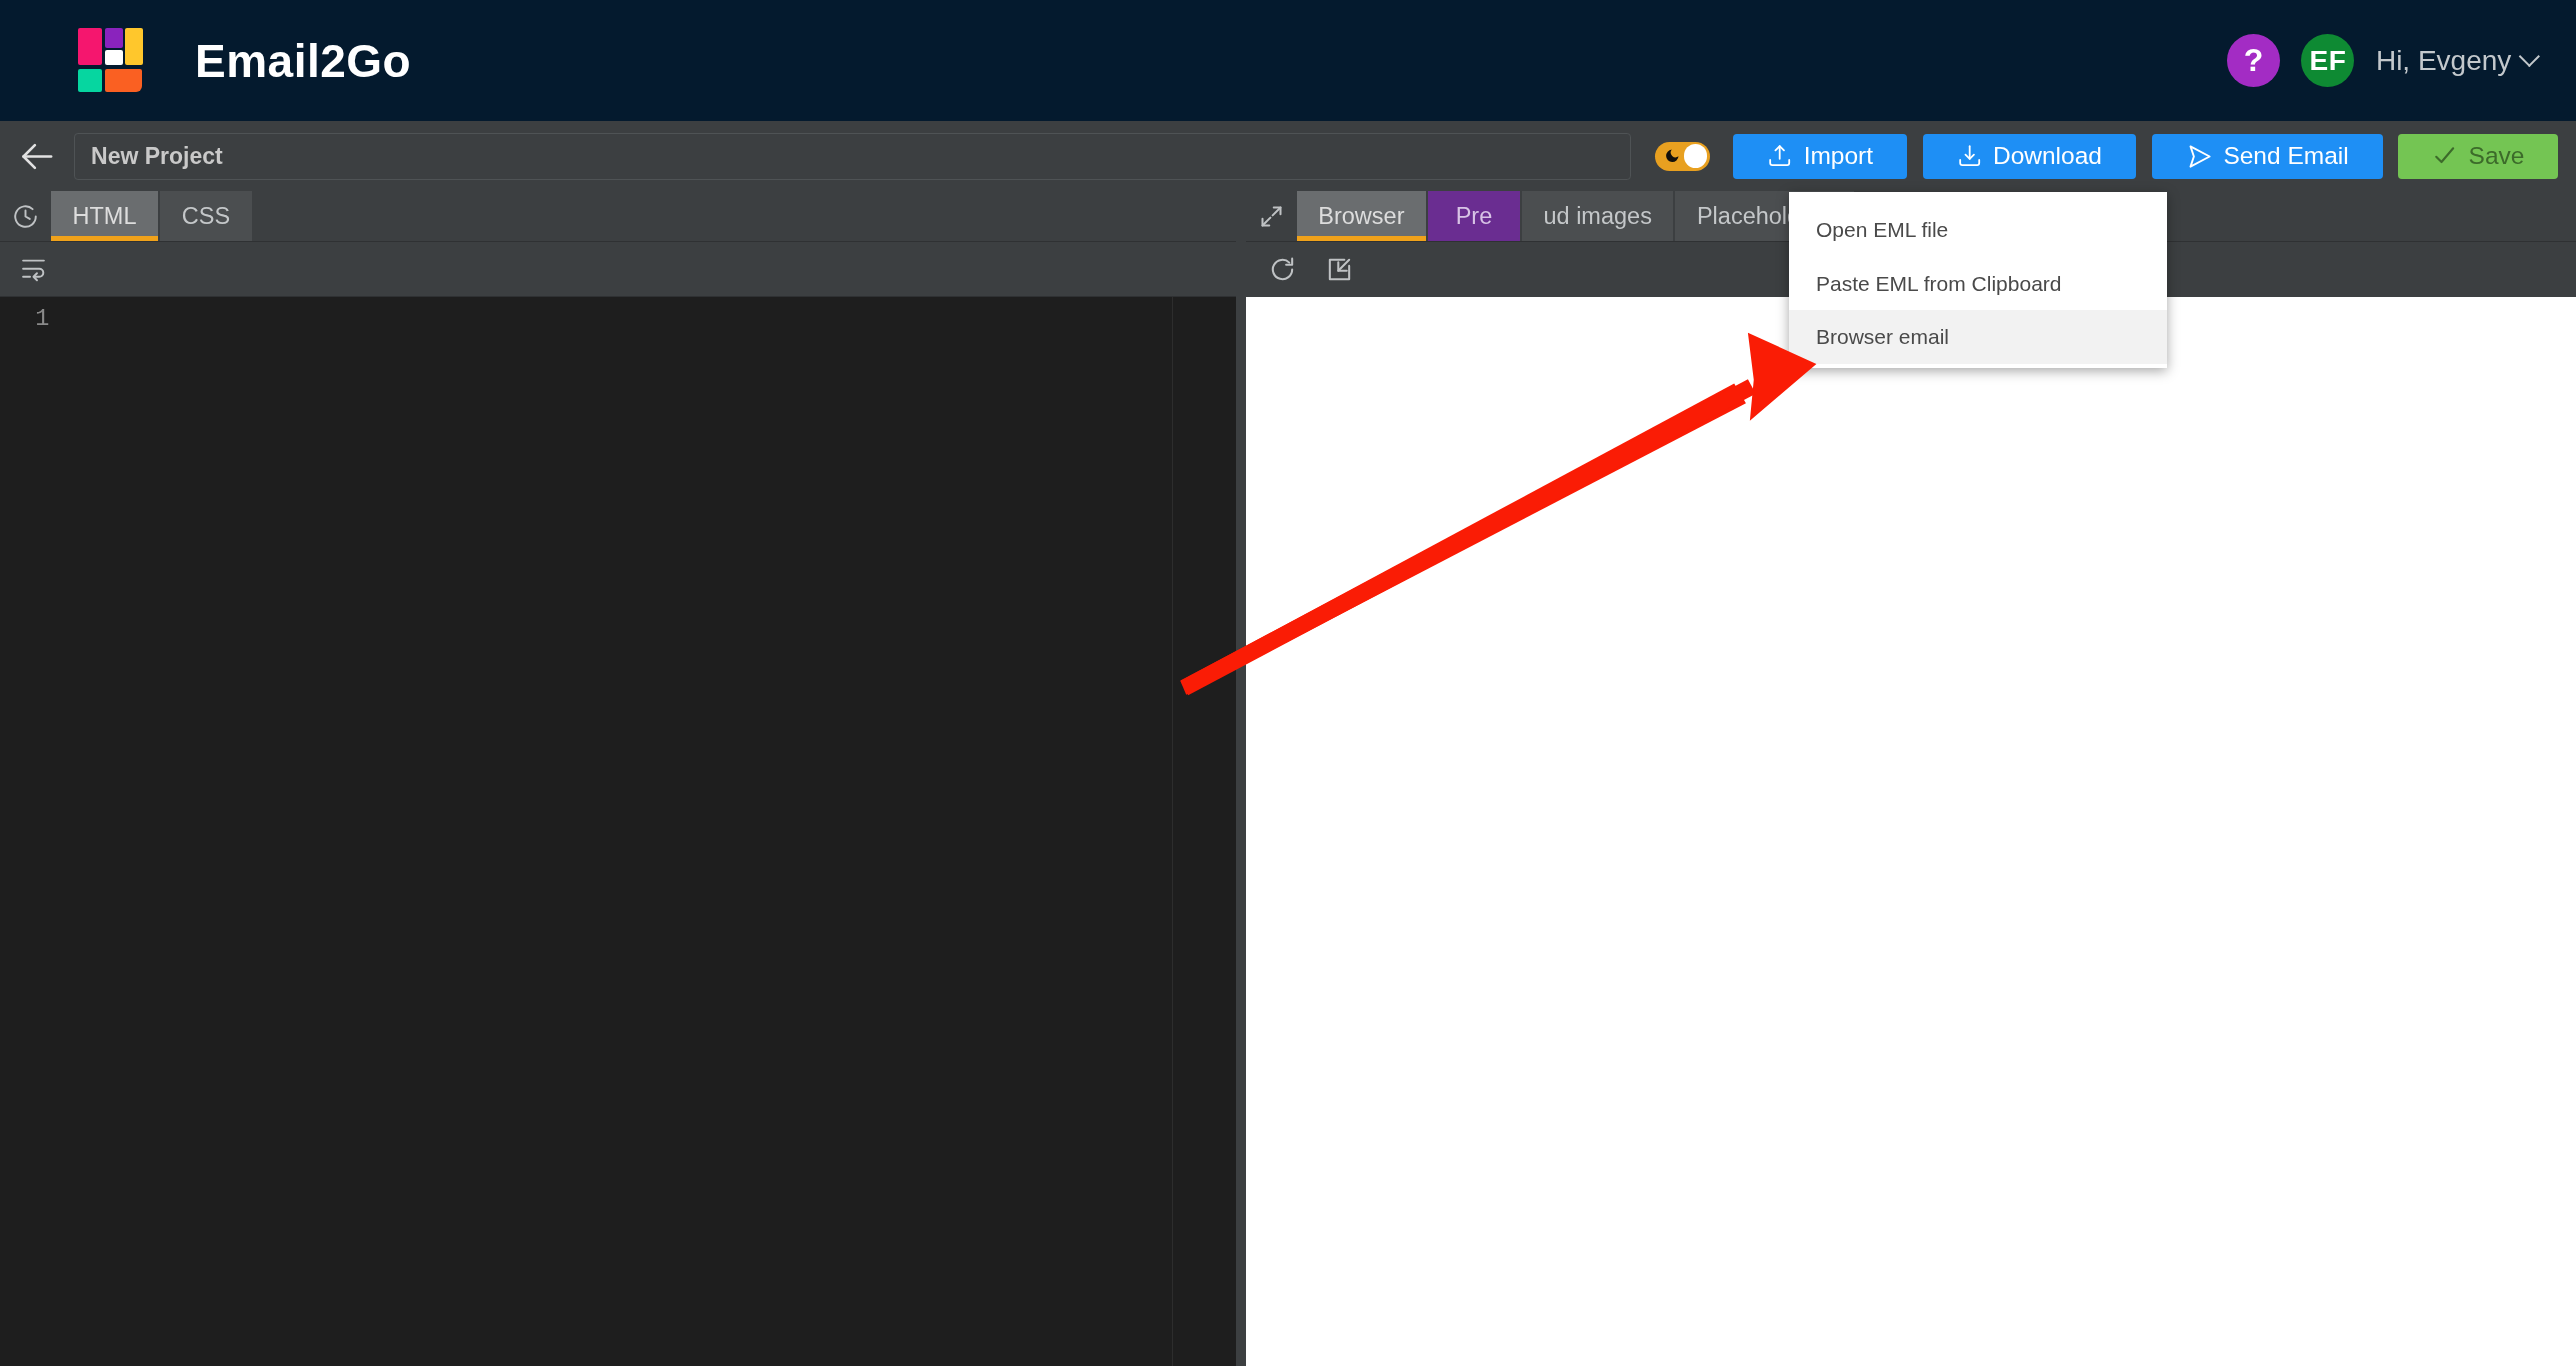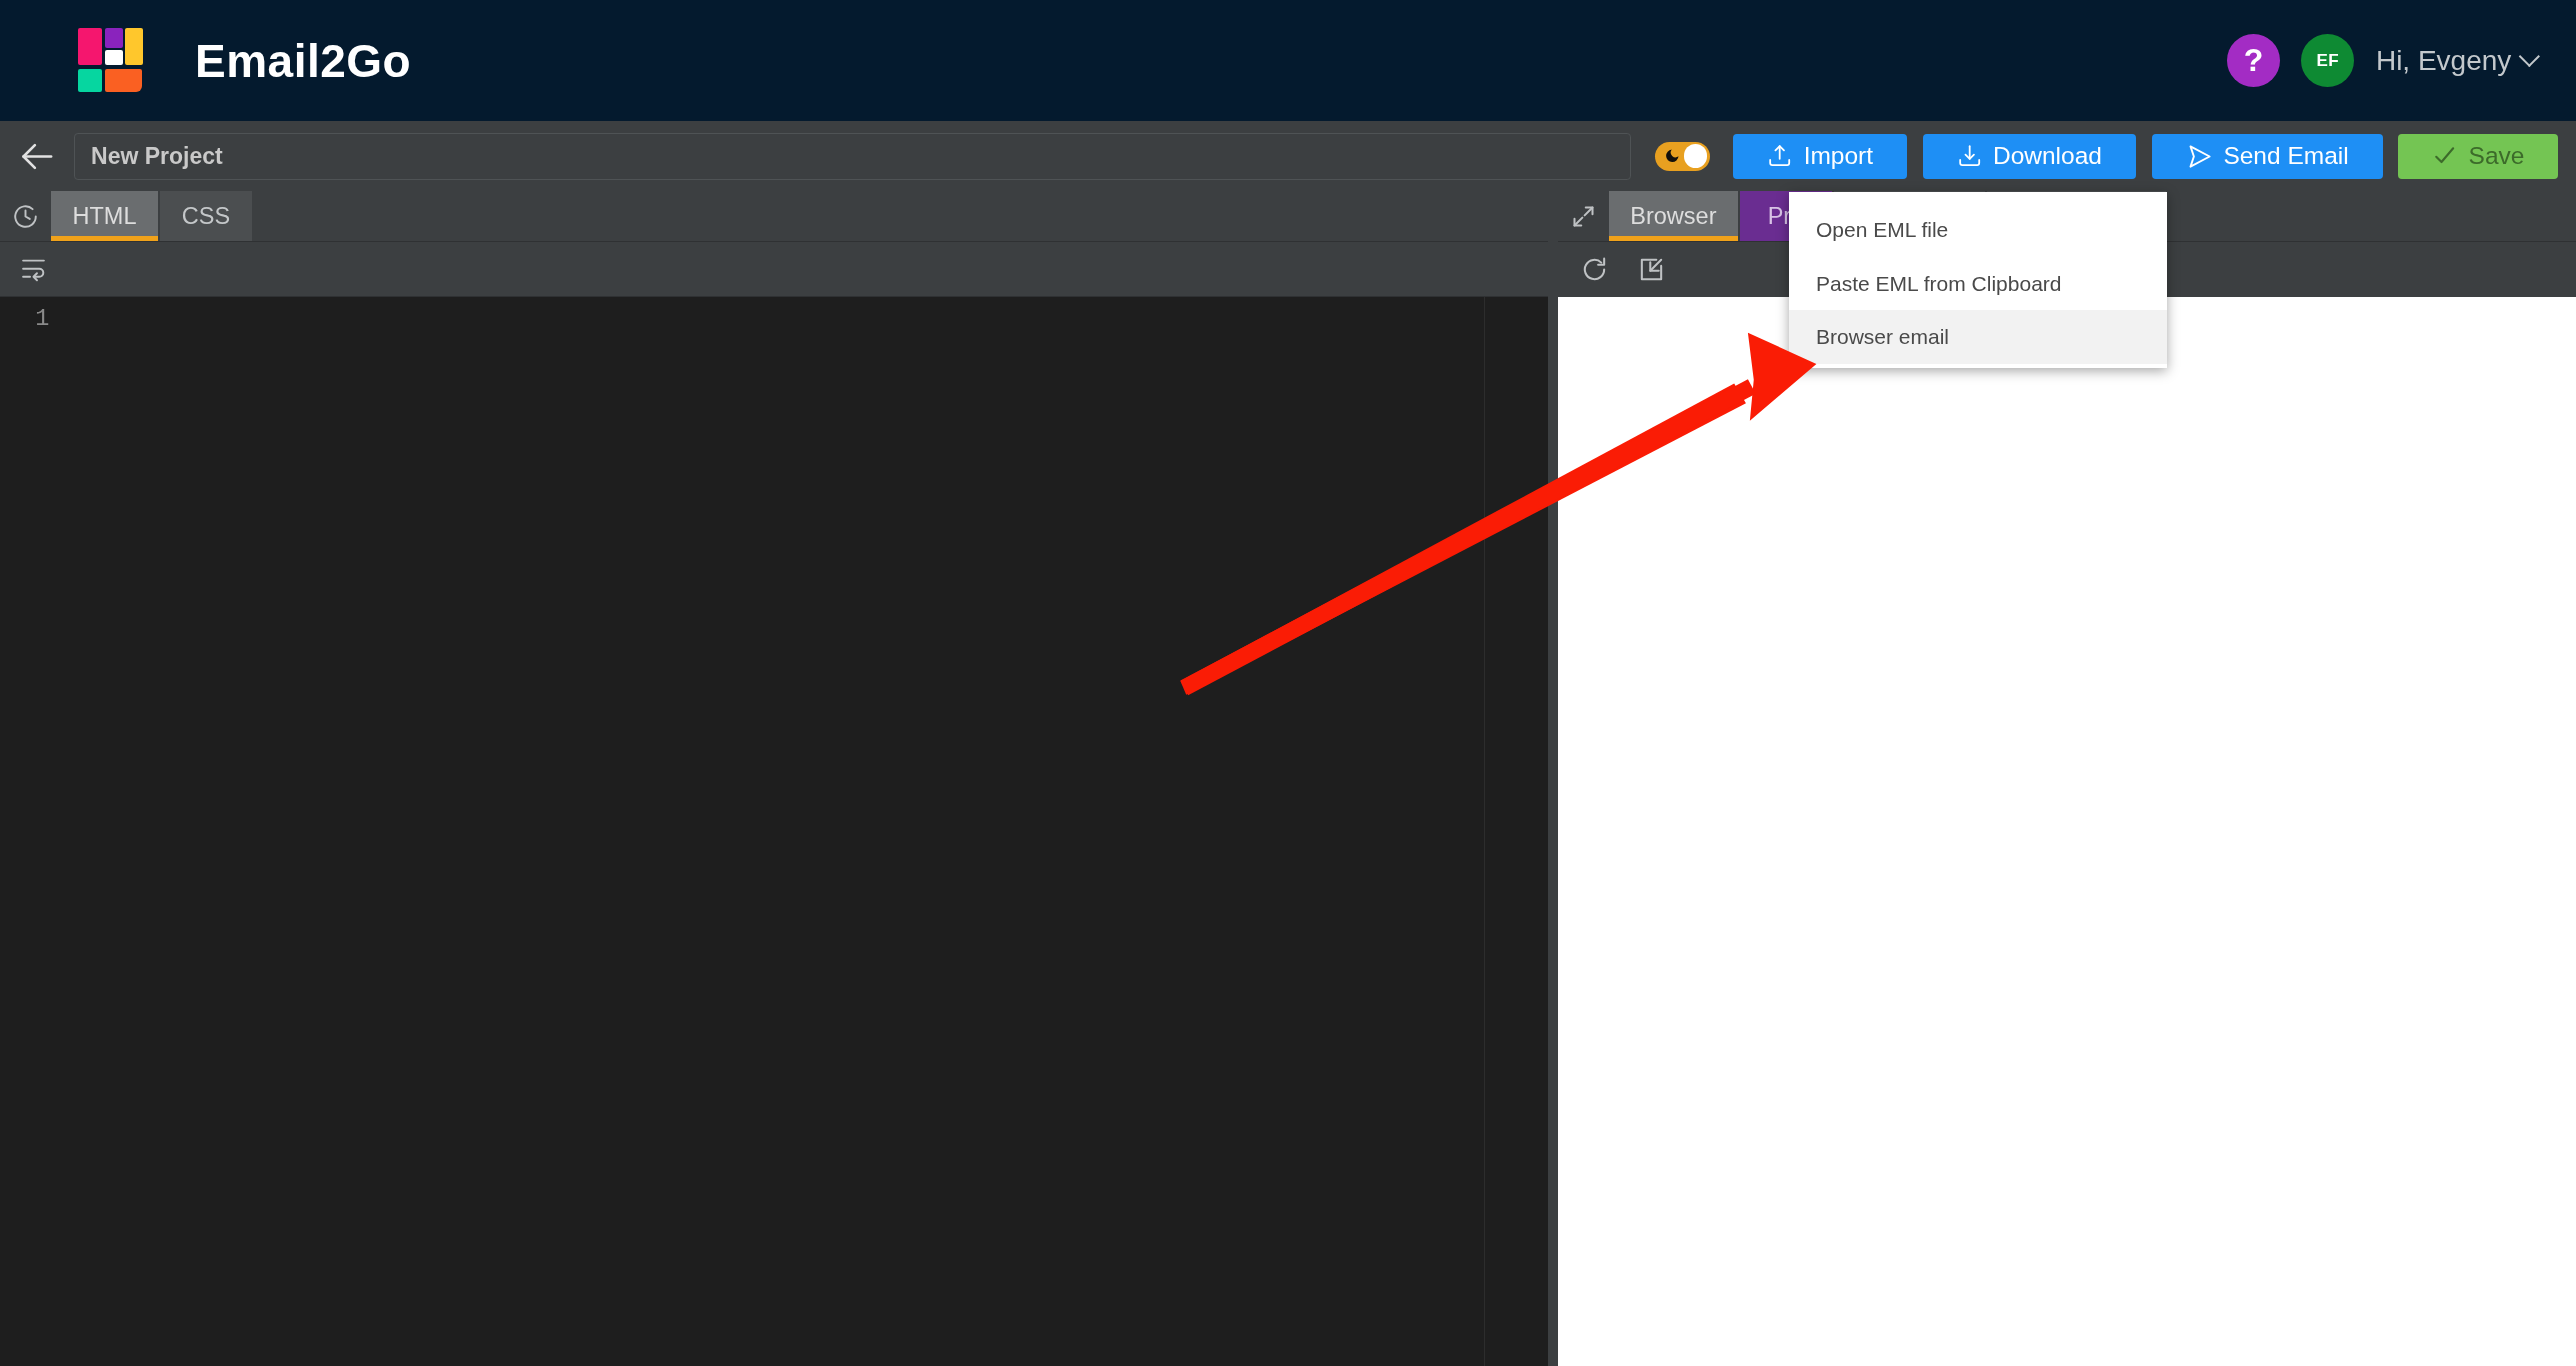--- a/index.html
+++ b/index.html
@@ -57,21 +57,21 @@
   }
   .circle-btn {
     width: 53px; height: 53px;
     border-radius: 50%;
     display: flex; align-items: center; justify-content: center;
     color: #ffffff;
     font-size: 29px;
     font-weight: bold;
   }
   .help-btn { background: #a32cc4; font-size: 32px; }
-  .avatar   { background: #0e8a33; font-size: 17px; letter-spacing: 0.5px; }
+  .avatar   { background: #0e8a33; font-size: 28px; letter-spacing: 0.5px; }
   .greeting {
     color: #c3c8cc;
     font-size: 28px;
     display: flex; align-items: center; gap: 11px;
   }
   .chev-down {
     display: inline-block;
     width: 14.7px; height: 14.7px;
     border-right: 2.9px solid #c3c8cc;
     border-bottom: 2.9px solid #c3c8cc;
@@ -145,21 +145,21 @@
   .tb-green { background: #74c553; color: #3c6b2a; }
   .tb-icon { display: flex; align-items: center; }
 
   
   .main {
     height: calc(1366px - 121px - 70px);
     display: flex;
     background: #3c3f41;
   }
   .pane-left {
-    width: 1548px;
+    width: 1236px;
     display: flex;
     flex-direction: column;
     background: #3c3f41;
   }
   .pane-divider {
     width: 9.8px;
     background: #3c3f41;
     flex: 0 0 auto;
   }
   .pane-right {

